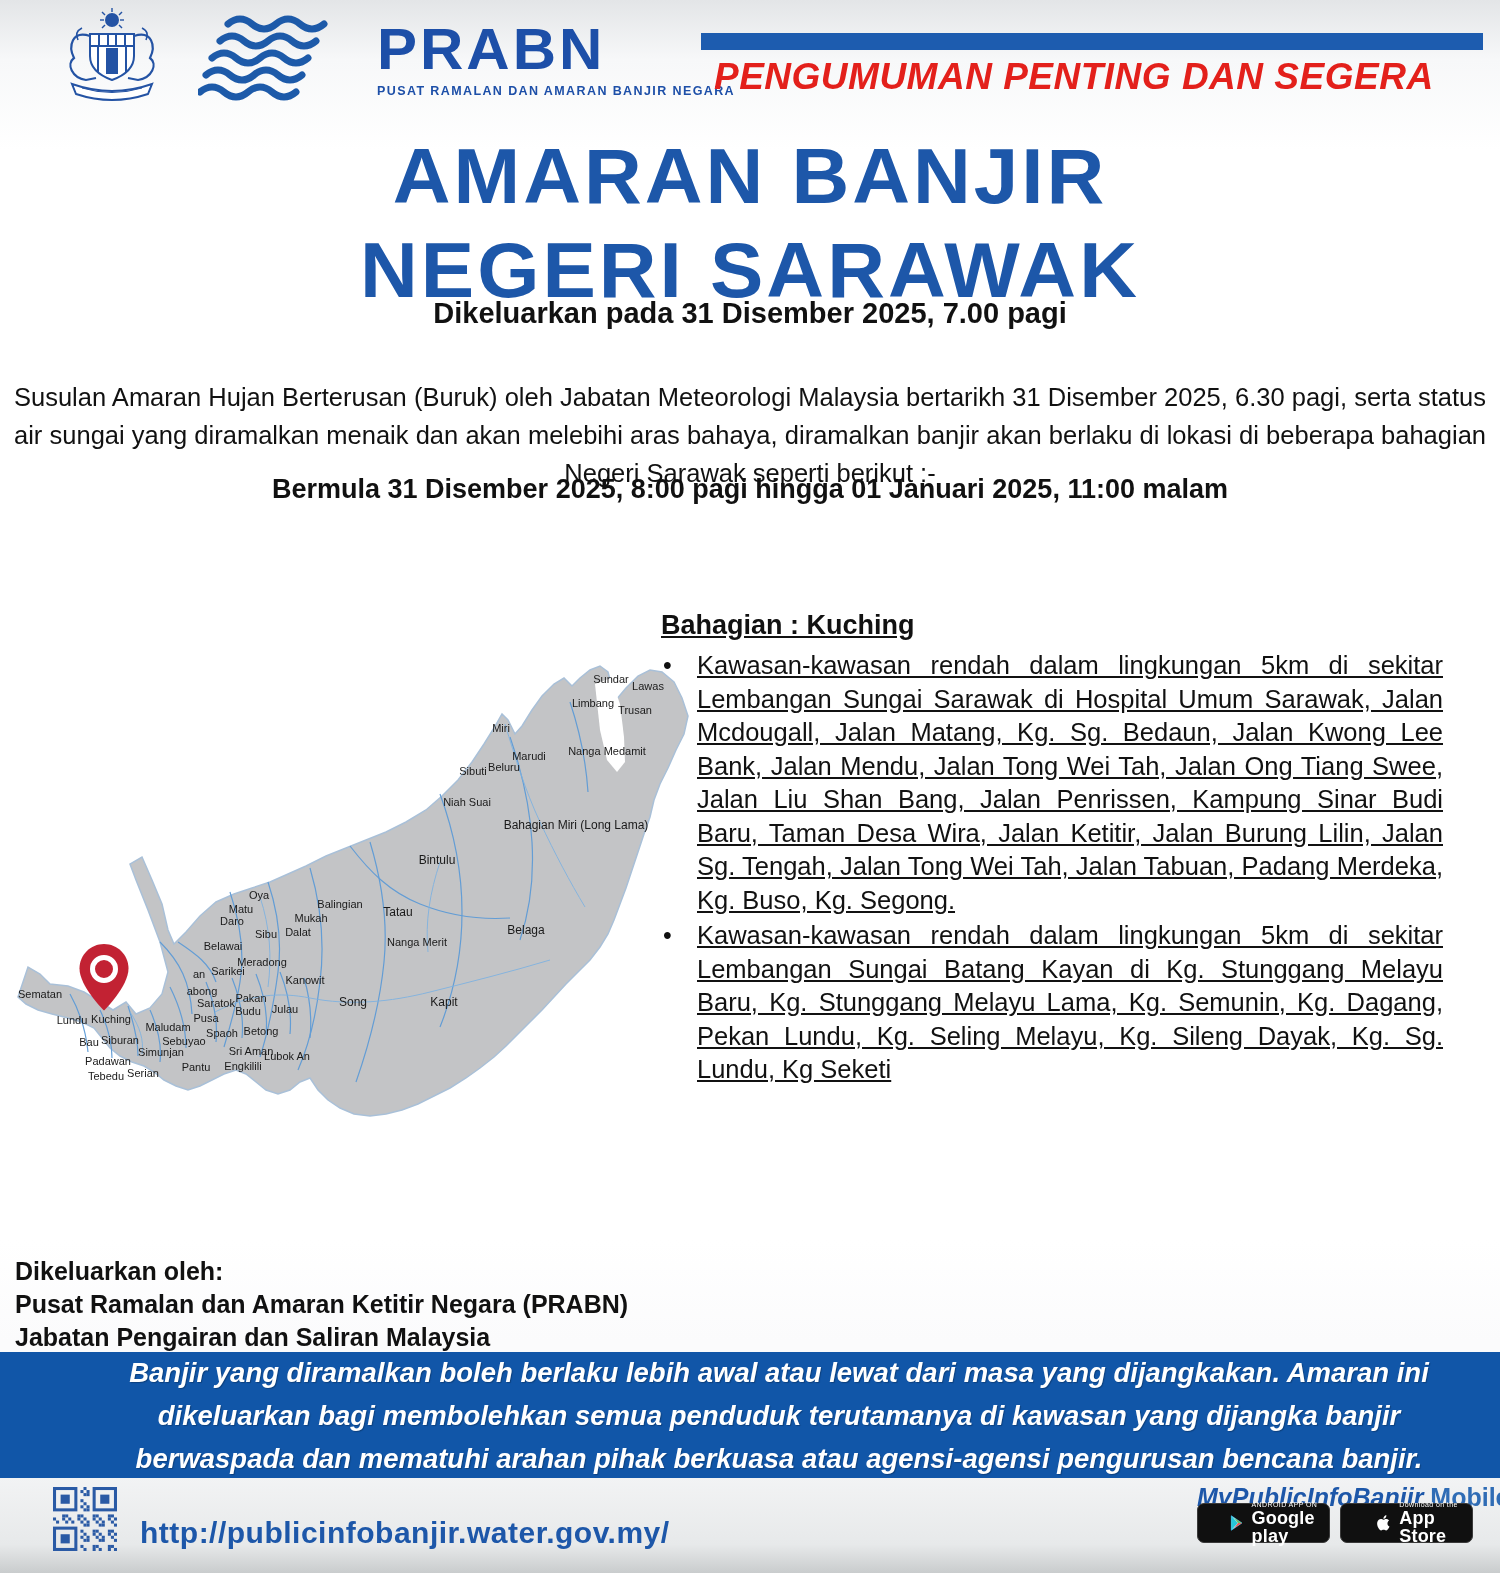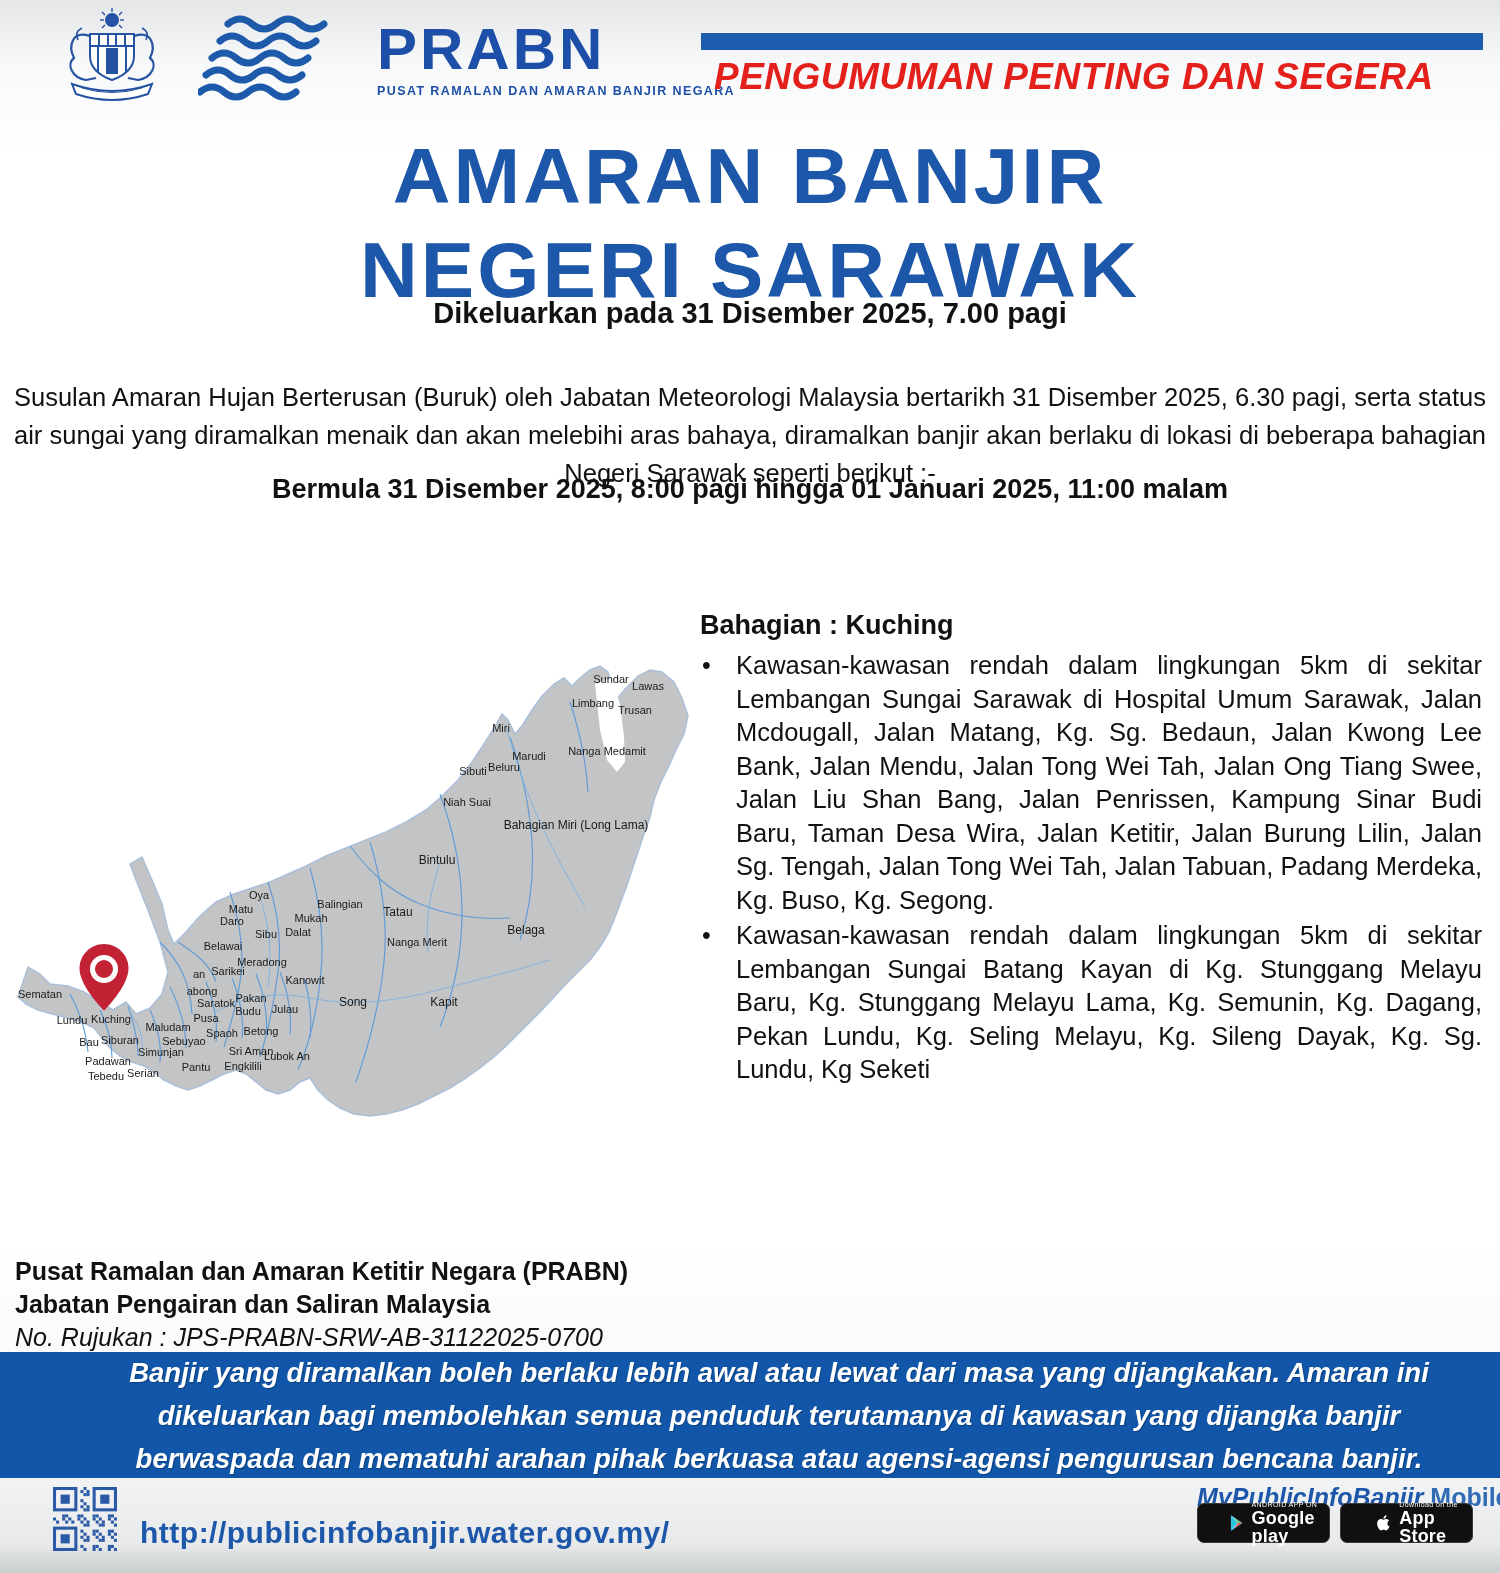--- a/index.html
+++ b/index.html
@@ -15,21 +15,21 @@
   .topbar{position:absolute;left:701px;top:33px;width:782px;height:17px;background:#1d5caf;}
   .announce{position:absolute;left:698px;top:56px;width:800px;font-size:37px;font-weight:bold;font-style:italic;color:#e3201b;letter-spacing:.5px;margin-left:16px;}
   
   .title{position:absolute;left:0;top:128px;width:1500px;text-align:center;color:#1d57a9;font-weight:bold;font-size:80px;line-height:95px;letter-spacing:3px;transform:scaleY(.98);}
   .issued{position:absolute;left:0;top:297px;width:1500px;text-align:center;font-size:29px;font-weight:bold;color:#111;}
   .intro{position:absolute;left:14px;top:352px;width:1472px;font-size:25.5px;line-height:38px;color:#111;text-align:justify;text-align-last:center;}
   .period{position:absolute;left:0;top:474px;width:1500px;text-align:center;font-size:27px;font-weight:bold;color:#111;}
   
   .map{position:absolute;left:10px;top:642px;width:685px;height:475px;}
   
-  .rcol{position:absolute;left:700px;top:610px;width:782px;color:#111;}
+  .rcol{position:absolute;left:661px;top:610px;width:782px;color:#111;text-decoration:underline;}
   .rcol h3{margin:0 0 8px 0;font-size:27px;}
   .blist{margin:0;padding:0;list-style:none;}
   .blist li{position:relative;padding-left:36px;font-size:25.5px;line-height:33.5px;text-align:justify;margin-bottom:2px;}
   .blist li::before{content:"•";position:absolute;left:2px;top:0;font-size:25px;}
   
   .issuer{position:absolute;left:15px;top:1255px;font-size:25px;line-height:33px;color:#111;}
   .issuer .b{font-weight:bold;}
   .issuer .i{font-style:italic;}
   
   .banner{position:absolute;left:0;top:1352px;width:1500px;height:126px;background:#1156a8;color:#fff;
@@ -214,20 +214,21 @@
 
   <div class="rcol">
     <h3>Bahagian : Kuching</h3>
     <ul class="blist">
       <li>Kawasan-kawasan rendah dalam lingkungan 5km di sekitar Lembangan Sungai Sarawak di Hospital Umum Sarawak, Jalan Mcdougall, Jalan Matang, Kg. Sg. Bedaun, Jalan Kwong Lee Bank,  Jalan Mendu, Jalan Tong Wei Tah, Jalan Ong Tiang Swee, Jalan Liu Shan Bang, Jalan Penrissen, Kampung Sinar Budi Baru, Taman Desa Wira, Jalan Ketitir, Jalan Burung Lilin, Jalan Sg. Tengah, Jalan Tong Wei Tah, Jalan Tabuan, Padang Merdeka,  Kg. Buso, Kg. Segong.</li>
       <li>Kawasan-kawasan rendah dalam lingkungan 5km di sekitar Lembangan Sungai Batang Kayan di Kg. Stunggang Melayu Baru, Kg. Stunggang Melayu Lama, Kg. Semunin, Kg. Dagang, Pekan Lundu, Kg. Seling Melayu, Kg. Sileng Dayak, Kg. Sg. Lundu, Kg Seketi</li>
     </ul>
   </div>
 
   <div class="issuer">
+    <div class="b">Dikeluarkan oleh:</div>
     <div class="b">Pusat Ramalan dan Amaran Ketitir Negara (PRABN)</div>
     <div class="b">Jabatan Pengairan dan Saliran Malaysia</div>
     <div class="i">No. Rujukan : JPS-PRABN-SRW-AB-31122025-0700</div>
   </div>
 
   <div class="banner">
     <p>Banjir yang diramalkan boleh berlaku lebih awal atau lewat dari masa yang dijangkakan. Amaran ini dikeluarkan bagi membolehkan semua penduduk terutamanya di kawasan yang dijangka banjir berwaspada dan mematuhi arahan pihak berkuasa atau agensi-agensi pengurusan bencana banjir.</p>
   </div>
 
   <div class="footer">

